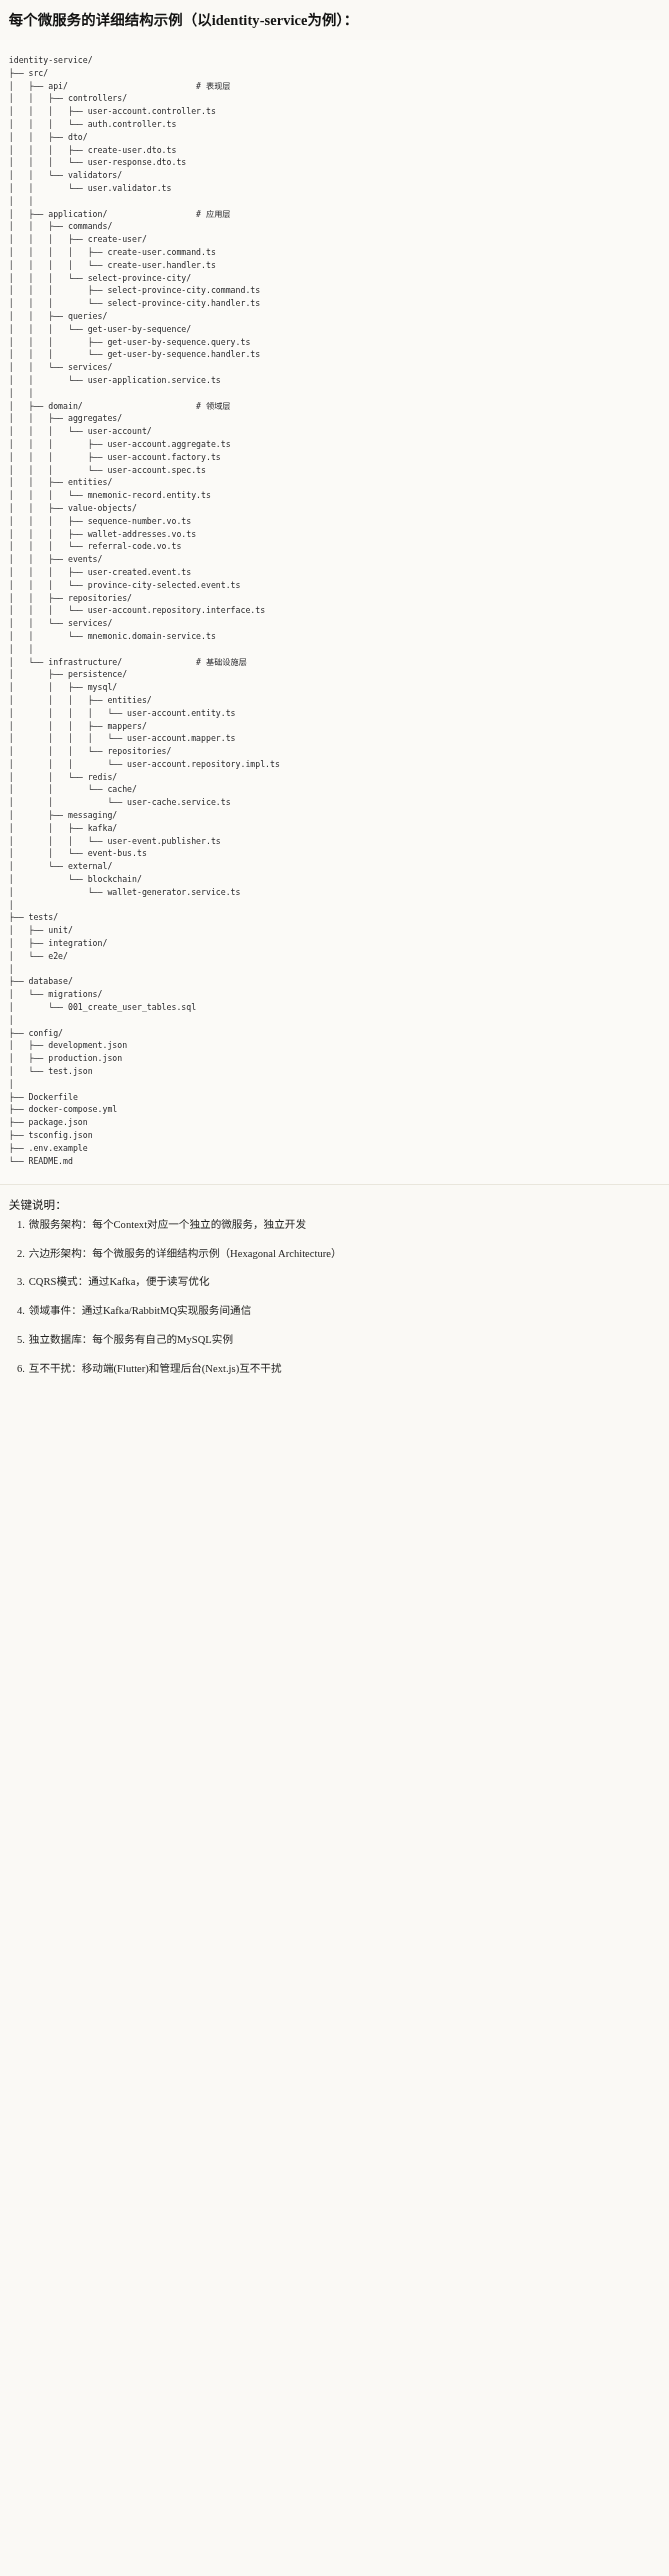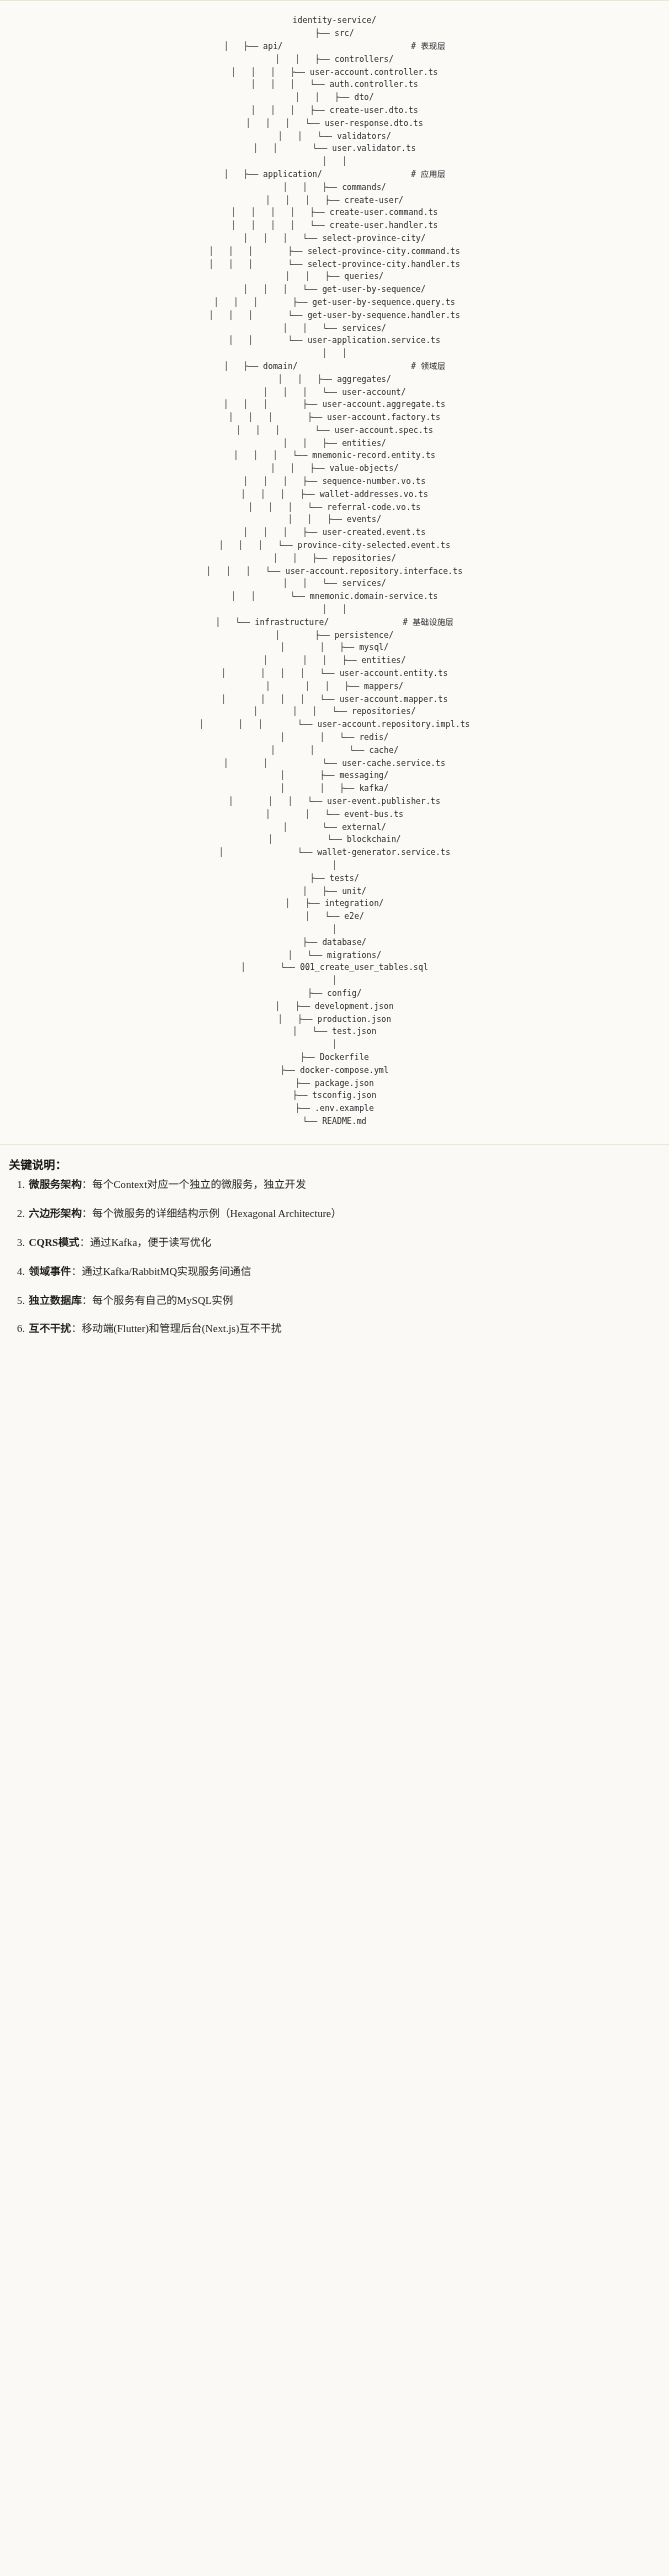--- a/index.html
+++ b/index.html
@@ -39,37 +39,36 @@
     border: 0;
     margin: 0 0 0 0;
   }
 
   
   .code-block {
     background: #fbfaf7;
     padding: 13.8px 8.8px 16.3px 8.8px;
     margin: 0;
     overflow: hidden;
-    text-align: center;
   }
   pre.tree {
     margin: 0;
     font-family: "DejaVu Sans Mono", "Liberation Mono", monospace;
     font-size: 8.2px;
     line-height: 12.8px;
     color: #27272a;
     white-space: pre;
     letter-spacing: 0px;
     tab-size: 4;
   }
 
   
   .section-sub {
     font-family: "Liberation Serif", "DejaVu Serif", serif;
-    font-weight: bold;
+    font-weight: normal;
     font-size: 11.6px;
     color: #141413;
     padding: 11.3px 8.8px 3.8px 8.8px;
     margin: 0;
   }
   ol.keypoints {
     font-family: "Liberation Serif", "DejaVu Serif", serif;
     font-size: 10.6px;
     line-height: 1.5;
     color: #1f1f1e;
@@ -78,36 +77,37 @@
     list-style-position: outside;
   }
   ol.keypoints > li {
     margin: 0 0 13px 0;
     padding-left: 1.3px;
   }
   ol.keypoints > li::marker {
     font-weight: normal;
   }
   ol.keypoints b {
-    font-weight: bold;
+    font-weight: normal;
   }
   .closing {
     font-family: "Liberation Serif", "DejaVu Serif", serif;
     font-size: 10.6px;
     line-height: 1.5;
     color: #1f1f1e;
     padding: 1.3px 8.8px 13.8px 8.8px;
     margin: 0;
   }
 </style>
 </head>
 <body>
 
 <div class="page">
 
+  <h2 class="doc-heading">每个微服务的详细结构示例（以identity-service为例）：</h2>
 
   <hr class="rule">
 
   <div class="code-block">
     <pre class="tree">identity-service/
 ├── src/
 │   ├── api/                          # 表现层
 │   │   ├── controllers/
 │   │   │   ├── user-account.controller.ts
 │   │   │   └── auth.controller.ts

